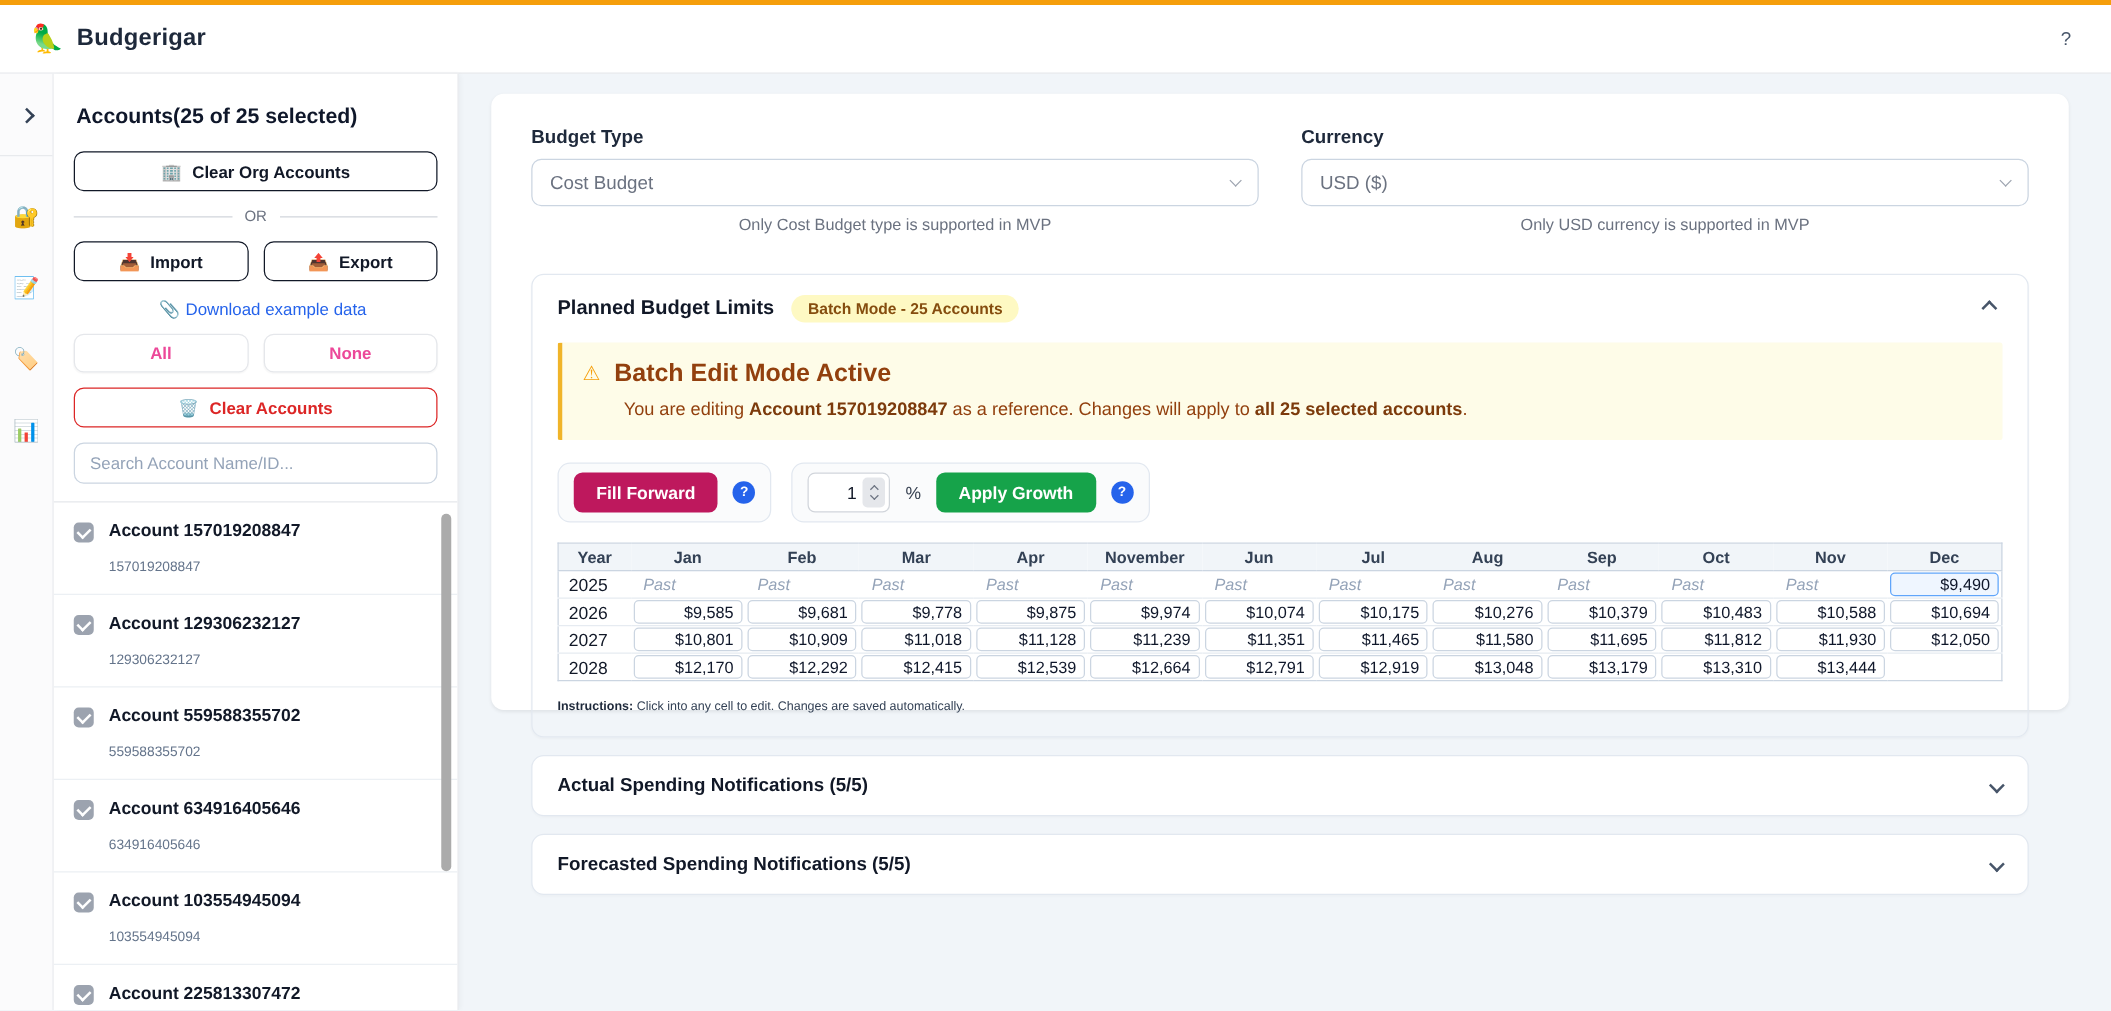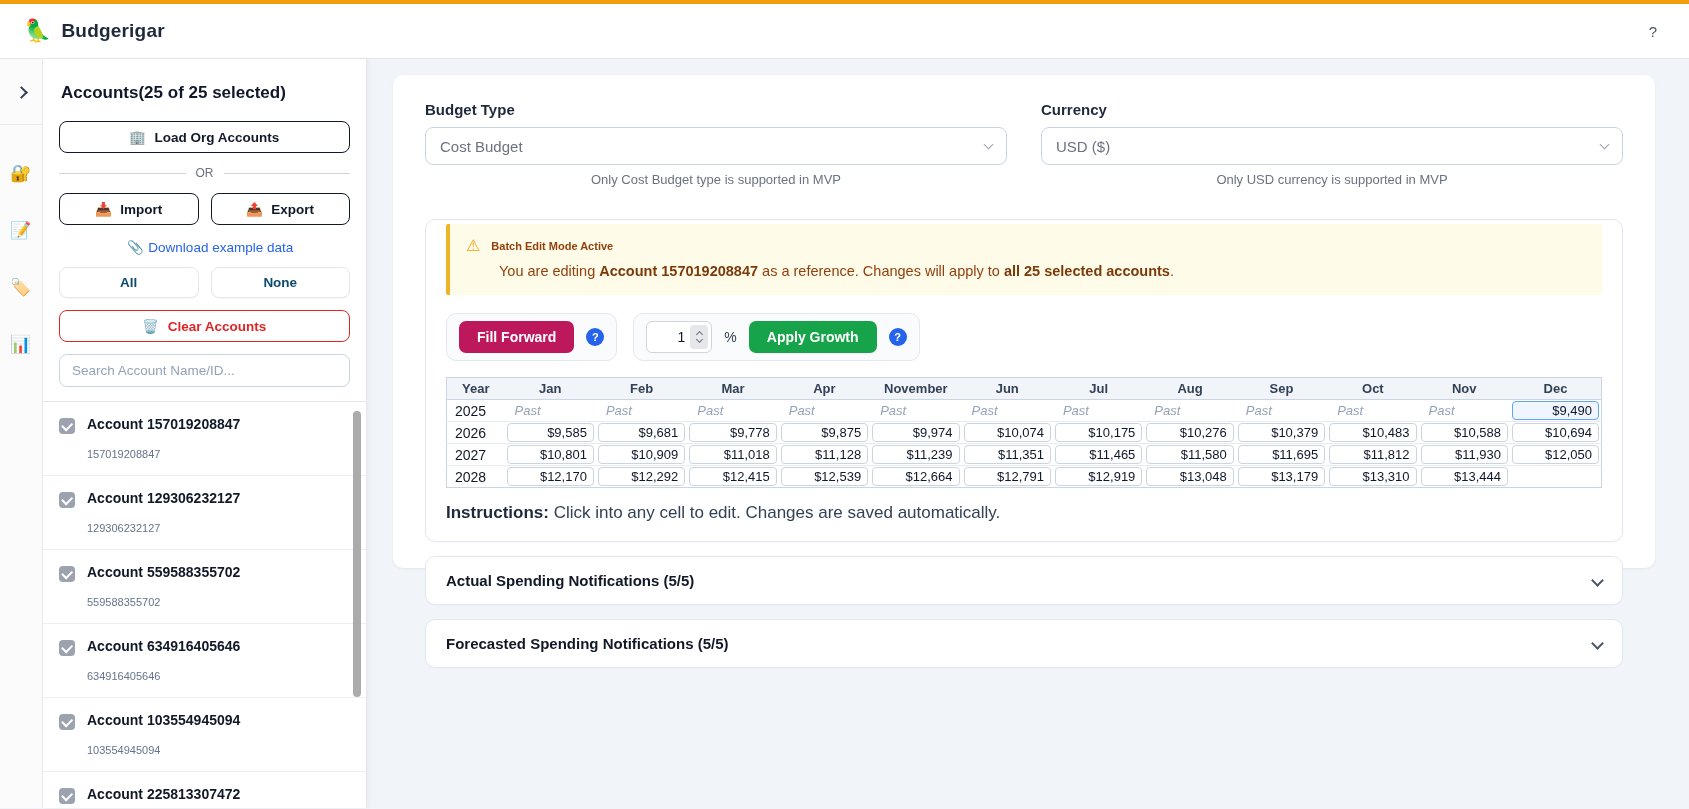--- a/index.html
+++ b/index.html
@@ -47,21 +47,21 @@
     display:flex; align-items:center; justify-content:center; gap:8px;
   }
   .or-row { display:flex; align-items:center; gap:10px; margin:13px 0; color:#6B7280; font-size:12px; }
   .or-row .line { flex:1; border-top:1px solid #D1D5DB; }
   .pair-row { display:flex; gap:12px; }
   .pair-row .btn-outline-dark { flex:1; width:auto; }
   .download-row { text-align:center; margin:14px 0 12px; font-size:13.5px; }
   .download-link { color:#2563EB; cursor:pointer; text-decoration:none; font-weight:500;margin-left:12px; }
   .btn-soft {
     flex:1; border:1px solid #E5E7EB; border-radius:8px; padding:7px 10px;
-    font-weight:700; font-size:13.5px; color:#0c4a6e;
+    font-weight:700; font-size:13.5px; color:#ec4899;
     box-shadow:0 1px 1px rgba(0,0,0,.03);
   }
   .btn-danger {
     width:100%; margin-top:12px; border:1.5px solid #DC2626; border-radius:8px;
     padding:7px 10px; font-weight:700; font-size:13.5px; color:#DC2626;
     display:flex; align-items:center; justify-content:center; gap:8px;
   }
   .search-input {
     width:100%; margin-top:12px; padding:8px 12px; border:1px solid #CBD5E1;
     border-radius:8px; font-size:13.5px; font-family:inherit; color:#a16207; outline:none;
@@ -109,21 +109,21 @@
     margin-left:14px; background:#FEF9C3; color:#854D0E; font-size:12.5px;
     font-weight:700; padding:4px 13px; border-radius:999px;
   }
   .planned-collapse { margin-left:auto; background:none; border:none; cursor:pointer; padding:4px 6px; }
   .warning-box {
     margin:4px 20px 0; background:#FEFCE8; border-left:4px solid #F0B429;
     padding:14px 16px 16px; border-radius:2px;
   }
   .warning-title-row { display:flex; align-items:center; gap:11px; }
   .warn-icon { color:#F59E0B; font-size:16px; line-height:1; }
-  .warning-title { font-weight:700; font-size:11px; color:#92400E; }
+  .warning-title { font-weight:700; font-size:20px; color:#92400E; }
   .warning-body { margin:9px 0 0 33px; font-size:14.5px; color:#92400E; }
   .warning-body b { color:#7C3A0B; }
   
   .controls-row { display:flex; gap:16px; margin:18px 20px 0; }
   .control-group {
     display:flex; align-items:center; gap:12px; border:1px solid #E2E8F0;
     background:#FAFBFC; border-radius:10px; padding:7px 12px;
   }
   .btn-blue, .btn-green {
     border:none; border-radius:7px; color:#fff; font-weight:700; font-size:14px;
@@ -162,21 +162,21 @@
   .budget-table td { padding:1px 2px; border-bottom:1px solid #E6EBF1; height:22px; }
   .budget-table tr:last-child td { border-bottom:none; }
   .year-cell { padding-left:8px !important; font-size:14px; color:#111827; }
   .cell-box {
     border:1px solid #CBD5E1; border-radius:4px; background:#fff;
     padding:0px 6px; text-align:right; color:#0F172A; font-size:13px; line-height:17px;
     cursor:text;
   }
   .cell-box.selected { background:#EFF6FF; border-color:#60A5FA; }
   .past { font-style:italic; color:#94A3B8; padding-left:8px; line-height:17px; }
-  .instructions { margin:15px 20px 18px; font-size:17px; color:#334155; }
+  .instructions { margin:15px 20px 18px; font-size:10px; color:#334155; }
   .instructions b { color:#1E293B; }
   
   .section-card {
     margin-top:14px; border:1px solid #E2E8F0; border-radius:10px;
     padding:15px 20px; display:flex; align-items:center; justify-content:space-between;
     background:#fff; cursor:pointer; box-shadow:0 1px 2px rgba(0,0,0,.02);
   }
   .section-title { font-weight:700; font-size:15px; color:#111827; }
 </style>
 </head>
@@ -201,21 +201,21 @@
         <div class="rail-icon">🏷️</div>
         <div class="rail-icon">📊</div>
       </div>
   </nav>
 
   <aside class="accounts-panel">
     <h2 class="accounts-title">Accounts(25 of 25 selected)</h2>
 
     <button class="btn btn-outline-dark">
       <span>🏢</span>
-      <span>Load Org Accounts</span>
+      <span>Clear Org Accounts</span>
     </button>
 
     <div class="or-row">
       <span class="line"></span>
       <span>OR</span>
       <span class="line"></span>
     </div>
 
     <div class="pair-row">
       <button class="btn btn-outline-dark">
@@ -316,20 +316,27 @@
           <div class="field-label">Currency</div>
           <div class="select-box">
             <span>USD ($)</span>
             <span class="chev select"></span>
           </div>
           <div class="field-helper">Only USD currency is supported in MVP</div>
         </div>
       </div>
 
       <section class="planned-card">
+        <div class="planned-header">
+          <span class="planned-title">Planned Budget Limits</span>
+          <span class="badge">Batch Mode - 25 Accounts</span>
+          <button class="planned-collapse">
+            <span class="chev up"></span>
+          </button>
+        </div>
 
         <div class="warning-box">
           <div class="warning-title-row">
             <span class="warn-icon">⚠</span>
             <span class="warning-title">Batch Edit Mode Active</span>
           </div>
           <div class="warning-body">
             <span>You are editing </span><b>Account 157019208847</b><span> as a reference. Changes will apply to </span><b>all 25 selected accounts</b><span>.</span>
           </div>
         </div>

